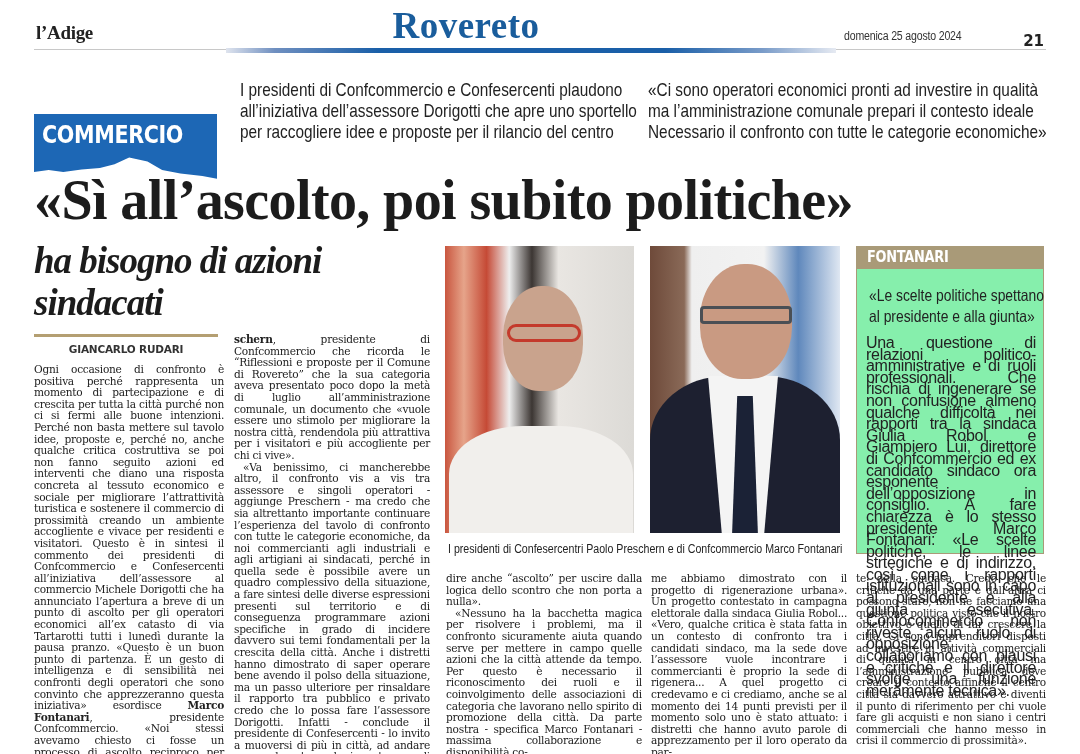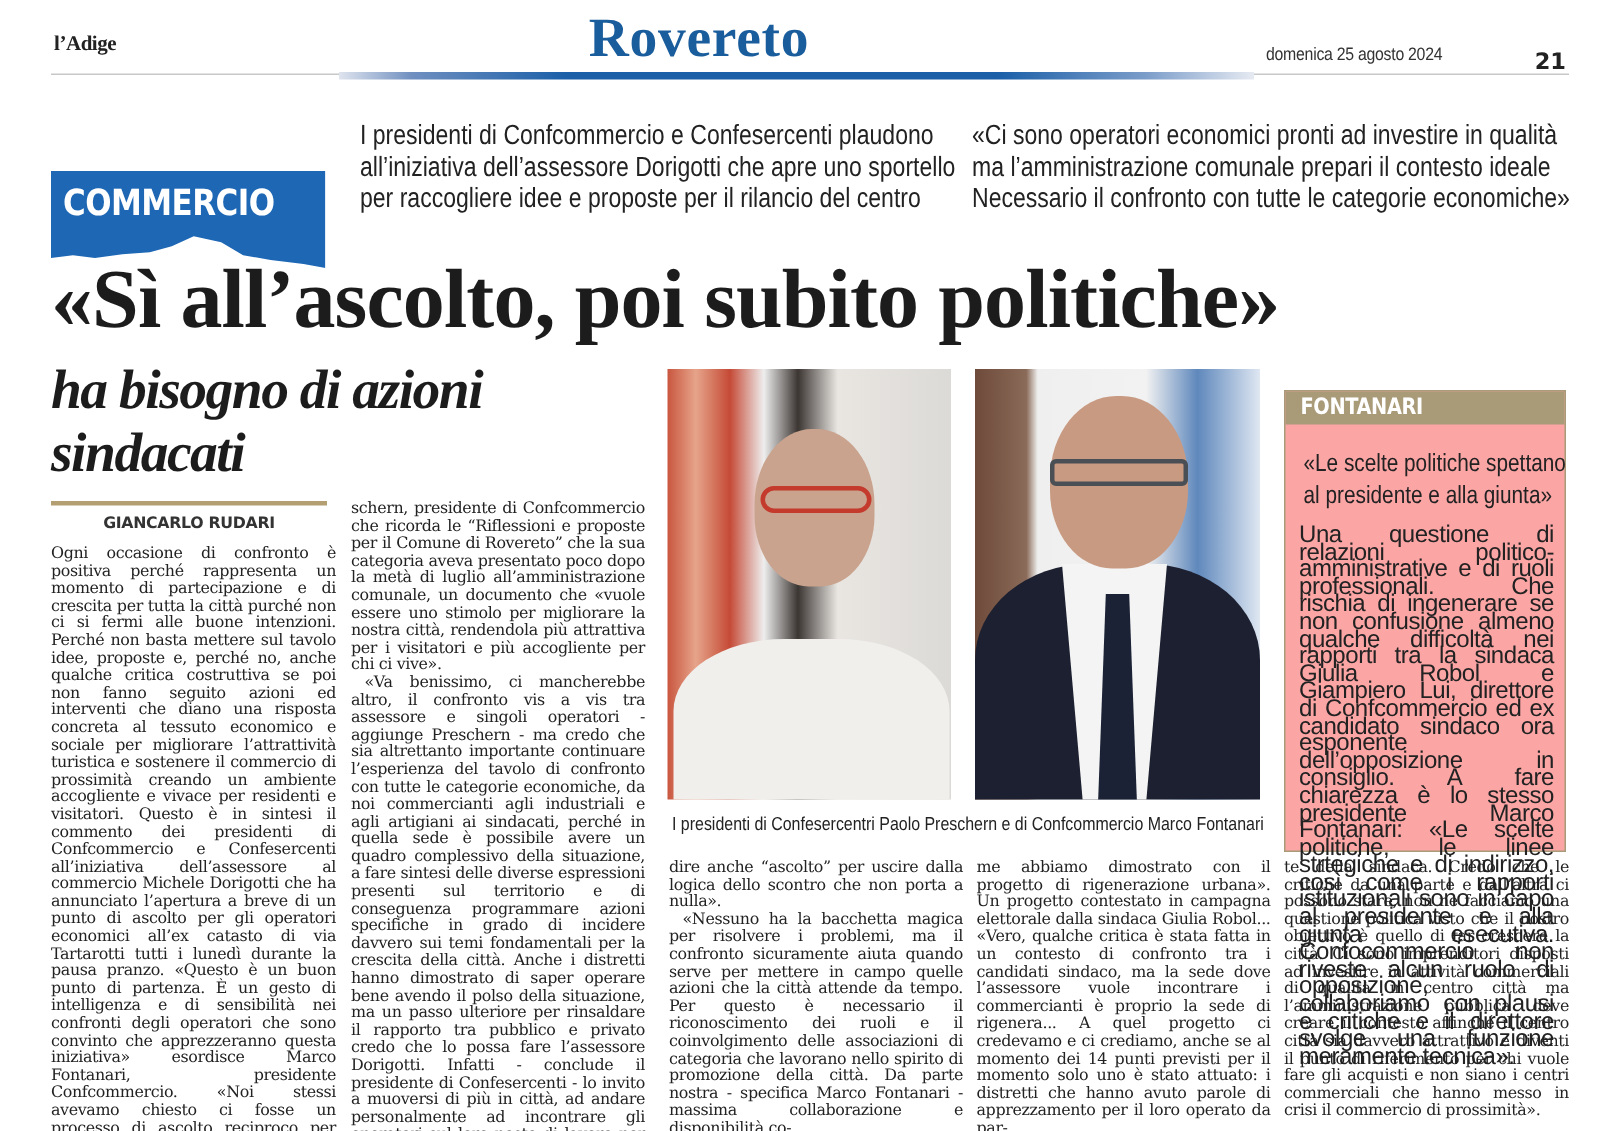--- a/index.html
+++ b/index.html
@@ -1,21 +1,21 @@
 <!DOCTYPE html>
 <html><head>
 <meta charset="utf-8">
 <style>
   * { box-sizing: border-box; margin: 0; padding: 0; }
   html, body { width: 1080px; height: 754px; background: #ffffff; overflow: hidden; }
   body { position: relative; font-family: "DejaVu Serif", serif; color: #1c1c1c; }
 
   
   .masthead { position: absolute; left: 0; top: 0; width: 1080px; height: 60px; }
-  .logo { position: absolute; left: 36px; top: 22px; font-family: "Liberation Serif", serif; font-weight: bold; font-size: 14px; color: #222; letter-spacing: -0.3px; }
+  .logo { position: absolute; left: 36px; top: 22px; font-family: "Liberation Serif", serif; font-weight: bold; font-size: 19px; color: #222; letter-spacing: -0.3px; }
   .section-title { position: absolute; left: 0; width: 932px; top: 4px; text-align: center; font-family: "Liberation Serif", serif; font-weight: bold; font-size: 37px; color: #1a5d9c; letter-spacing: 0.5px; }
   .dateline { position: absolute; right: 118px; top: 29px; font-family: "Liberation Sans", sans-serif; font-size: 12px; color: #333; letter-spacing: -0.2px; transform: scaleX(0.88); transform-origin: right center; }
   .page-num { position: absolute; right: 36px; top: 32px; font-family: "DejaVu Sans", sans-serif; font-weight: bold; font-size: 15px; color: #222; }
   .rule-left { position: absolute; left: 34px; top: 49px; width: 200px; height: 1px; background: #c8c8c8; }
   .rule-grad { position: absolute; left: 226px; top: 48px; width: 610px; height: 5px; background: linear-gradient(to right, #dfe4ee 0%, #6f8fc0 8%, #1a5fa8 25%, #1a5fa8 72%, #7a9cc9 88%, #e6eaf2 100%); }
   .rule-right { position: absolute; left: 836px; top: 49px; width: 210px; height: 1px; background: #c8c8c8; }
 
   
   .tag { position: absolute; left: 34px; top: 80px; width: 183px; height: 66px; margin-top: 34px; }
   .tag-bg { position: absolute; inset: 0; background: #1d67b5; clip-path: polygon(0 0,100% 0,100% 98%,92% 94%,80% 90%,70% 85%,62% 72%,52% 66%,44% 76%,36% 82%,26% 84%,16% 88%,8% 85%,0 88%); }
@@ -29,37 +29,37 @@
   .subhead { position: absolute; left: 34px; top: 240px; width: 400px; font-family: "Liberation Serif", serif; font-style: italic; font-size: 37px; line-height: 42px; color: #1c1c1c; letter-spacing: -1px; }
 
   
   .byline-rule { position: absolute; left: 34px; top: 334px; width: 184px; height: 3px; background: #b49f72; }
   .byline { position: absolute; left: 34px; top: 343px; width: 184px; text-align: center; font-family: "DejaVu Sans", sans-serif; font-weight: bold; font-size: 10.5px; color: #333; letter-spacing: -0.2px; }
 
   
   .col { position: absolute; font-family: "DejaVu Serif", serif; font-size: 10.6px; line-height: 11.6px; text-align: justify; hyphens: manual; color: #222; letter-spacing: -0.25px; }
   .col p { text-indent: 0; }
   .col p.ind { text-indent: 9px; }
-  .col b { font-weight: normal; margin-top: 21px; }
+  .col b { font-weight: bold; margin-top: 21px; }
   .c1 { left: 34px; top: 364px; width: 190px; }
   .c2 { left: 234px; top: 334px; width: 196px; }
   .c3 { left: 446px; top: 573px; width: 196px; }
   .c4 { left: 651px; top: 573px; width: 196px; }
   .c5 { left: 856px; top: 573px; width: 190px; }
 
   
   .photo { position: absolute; top: 246px; height: 287px; overflow: hidden; }
   .photo-1 { left: 445px; width: 189px; background: linear-gradient(90deg,#c9563f 0%,#e6a48a 10%,#c54a36 22%,#eee 34%,#3c3633 46%,#e9e6e2 60%,#dcdad6 100%); }
   .photo-2 { left: 650px; width: 190px; background: linear-gradient(90deg,#6e4a3a 0%,#8a6a58 18%,#efefef 22%,#f2f2f2 60%,#5f88bc 78%,#dfe7f2 100%); }
   .ph-head { position: absolute; border-radius: 48% 48% 45% 45%; }
   .ph-body { position: absolute; border-radius: 40% 40% 0 0; }
   .caption { position: absolute; left: 448px; top: 542px; font-family: "Liberation Sans", sans-serif; font-size: 12.5px; color: #222; transform: scaleX(0.85); transform-origin: left top; white-space: nowrap; }
 
   
-  .box { position: absolute; left: 856px; top: 246px; width: 188px; height: 308px; background: #fca5a5; border: 1px solid #a99a78; margin-top: 14px; }
+  .box { position: absolute; left: 856px; top: 246px; width: 188px; height: 308px; background: #86efac; border: 1px solid #a99a78; }
   .box-head { position: absolute; left: 0; top: 0; width: 100%; height: 22px; background: #a99a78; }
   .box-head span { position: absolute; left: 10px; top: 1px; font-family: "DejaVu Sans", sans-serif; font-weight: bold; font-size: 15px; color: #fff; letter-spacing: -0.3px; transform: scaleX(0.86); transform-origin: left center; }
   .box-quote { position: absolute; left: 12px; top: 38px; font-family: "Liberation Sans", sans-serif; font-size: 16.5px; line-height: 21px; color: #222; transform: scaleX(0.84); transform-origin: left top; white-space: nowrap; }
   .box-text { position: absolute; left: 9px; top: 90px; width: 170px; font-family: Liberation Sans, sans-serif; font-size: 16px; line-height: 11.6px; text-align: justify; color: #222; letter-spacing: -0.3px; }
 </style>
 </head>
 <body>
 
 <div class="masthead">
   <div class="logo">l’Adige</div>

